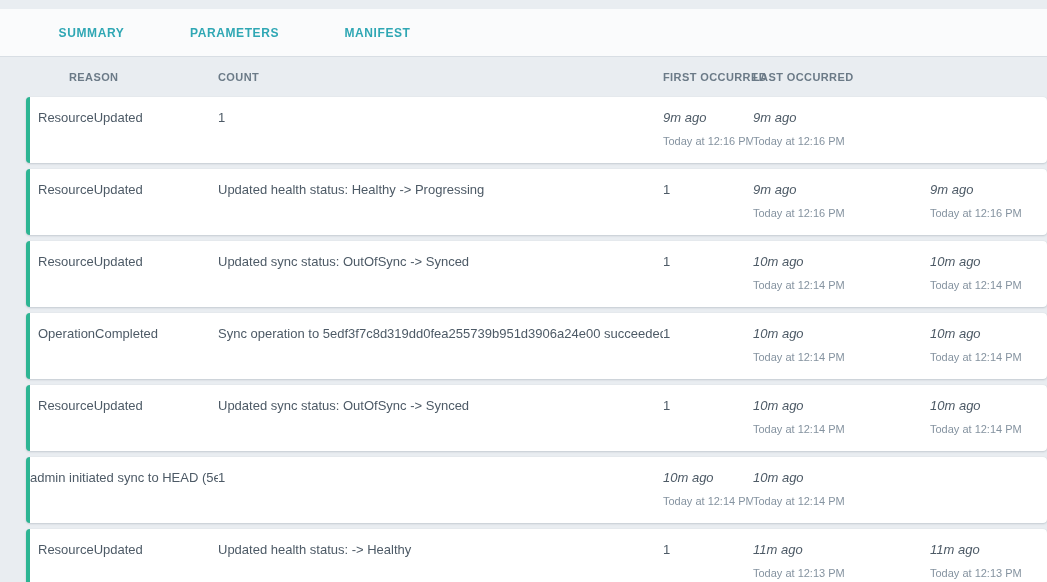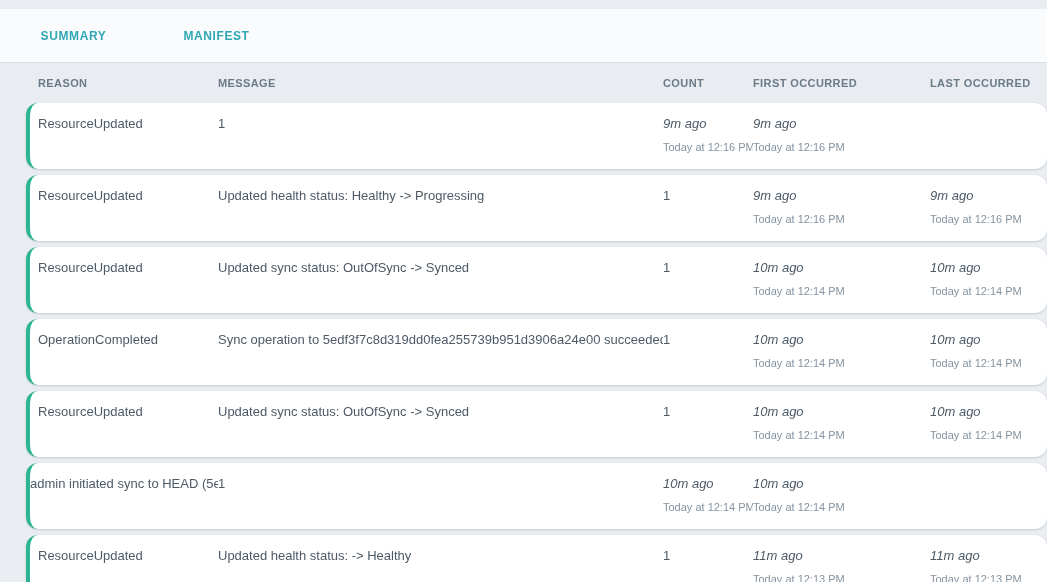--- a/index.html
+++ b/index.html
@@ -16,26 +16,26 @@
   *{margin:0;padding:0;box-sizing:border-box;}
   html,body{width:1047px;height:582px;overflow:hidden;}
   body{
     background:var(--page-bg);
     font-family:"Liberation Sans", sans-serif;
     color:var(--text-body);
   }
   
   .tabbar{
     margin-top:9px;
-    height:54px;
+    height:48px;
     background:#fafbfc;
     border-bottom:1px solid #d8dee4;
     display:flex;
     align-items:stretch;
-    padding-left:2px;
+    padding-left:20px;
   }
   .tab{
     width:143px;
     display:flex;
     align-items:center;
     justify-content:center;
     position:relative;
     cursor:pointer;
     font-size:12px;
     font-weight:700;
@@ -63,27 +63,27 @@
     align-items:center;
   }
   .table-head .hcell{
     font-size:11px;
     font-weight:700;
     letter-spacing:.4px;
     color:var(--text-muted);
     text-transform:uppercase;
     white-space:nowrap;
   }
-  .table-head .hcell.reason{padding-left:8px;}
+  .table-head .hcell.reason{padding-left:8px;margin-left:31px;}
   
   .events-list{margin-left:26px;}
   .event-row{
     background:var(--card-bg);
     border-left:4px solid var(--accent);
-    border-radius:12px;
+    border-radius:4px;
     height:66px;
     margin-bottom:6px;
     box-shadow:0 1px 2px rgba(40,60,80,.18), 0 0 1px rgba(40,60,80,.10);
     padding-top:13px;
   }
   .cell{
     font-size:13px;
     color:var(--text-body);
     white-space:nowrap;
     overflow:hidden;
@@ -102,27 +102,29 @@
   }
 </style>
 </head>
 <body>
 
 <div class="tabbar">
   <div class="tab">
     <span>SUMMARY</span>
   </div>
   <div class="tab">
+    <span>PARAMETERS</span>
+  </div>
+  <div class="tab">
     <span>MANIFEST</span>
   </div>
 </div>
 
 <div class="grid table-head">
   <div class="hcell reason">REASON</div>
-  <div class="hcell message">MESSAGE</div>
   <div class="hcell count">COUNT</div>
   <div class="hcell first">FIRST OCCURRED</div>
   <div class="hcell last">LAST OCCURRED</div>
 </div>
 
 <div class="events-list">
   <div class="event-row grid">
     <div class="cell reason">ResourceUpdated</div>
     <div class="cell count">1</div>
     <div class="cell occurred">

